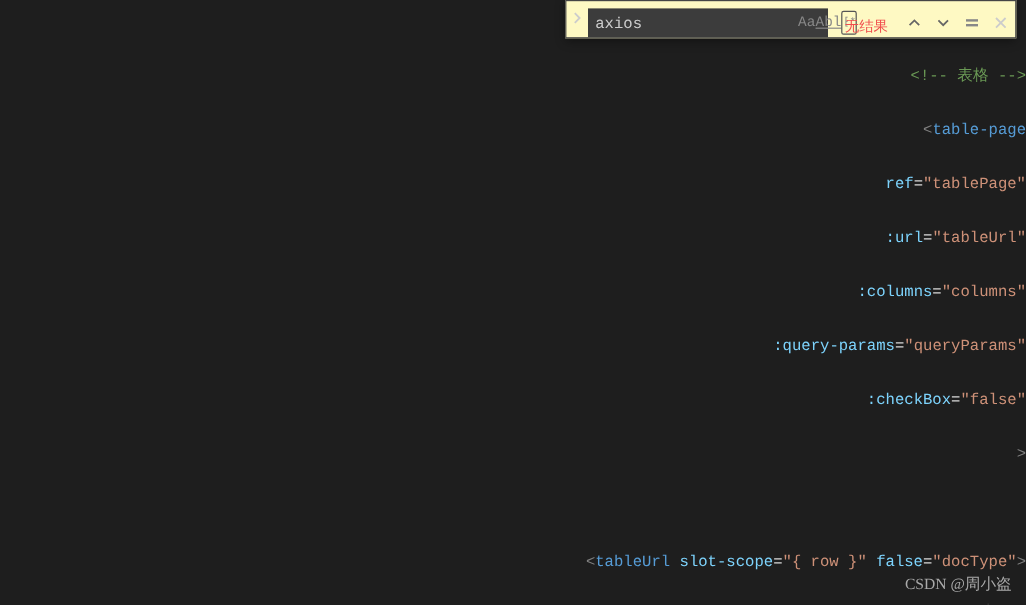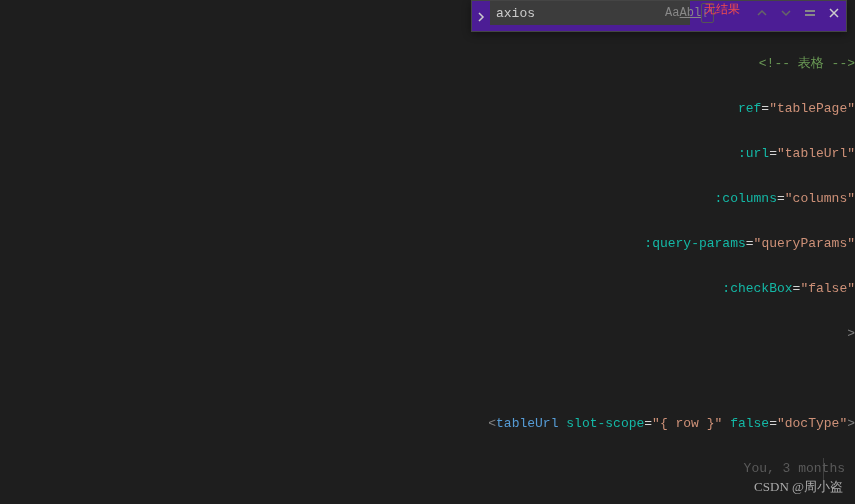--- a/index.html
+++ b/index.html
@@ -25,34 +25,34 @@
   .line { height: 22.5px; text-align: right; }
   .indent-guide {
     display: inline-block;
     border-left: 1px solid #404040;
     height: 22.5px;
     vertical-align: top;
   }
   .comment { color: #6a9955; }
   .tag-bracket { color: #808080; }
   .tag-name { color: #569cd6; }
-  .attr-name { color: #14b8a6; }
+  .attr-name { color: #7dd3fc; }
   .attr-eq { color: #d4d4d4; }
   .attr-val { color: #ce9178; }
   .blame { color: #5a5a5a; position: absolute; right: 10px; }
 
   
   .find-widget {
     position: absolute;
     top: 0;
     right: 8px;
-    background: #4c1d95;
+    background: #fef9c3;
     border: 1px solid #454545;
     display: flex;
-    align-items: flex-start;
+    align-items: flex-end;
     height: 32px;
     box-shadow: 0 2px 8px rgba(0,0,0,0.4);
     z-index: 10;
   }
   .find-toggle {
     width: 18px;
     height: 32px;
     display: flex;
     align-items: center;
     justify-content: center;
@@ -147,20 +147,21 @@
   <div class="find-nav">
     <svg width="12" height="12" viewBox="0 0 12 12">
         <path d="M2 2 L10 10 M10 2 L2 10" stroke="#ccc" stroke-width="1.5"></path>
       </svg>
   </div>
 </div>
 
 <div class="editor">
 <div class="code-area">
 <div class="line">    <span class="comment">&lt;!-- 表格 --&gt;</span></div>
+<div class="line">    <span class="tag-bracket">&lt;</span><span class="tag-name">table-page</span></div>
 <div class="line">      <span class="attr-name">ref</span><span class="attr-eq">=</span><span class="attr-val">"tablePage"</span></div>
 <div class="line">      <span class="attr-name">:url</span><span class="attr-eq">=</span><span class="attr-val">"tableUrl"</span></div>
 <div class="line">      <span class="attr-name">:columns</span><span class="attr-eq">=</span><span class="attr-val">"columns"</span></div>
 <div class="line">      <span class="attr-name">:query-params</span><span class="attr-eq">=</span><span class="attr-val">"queryParams"</span></div>
 <div class="line">      <span class="attr-name">:checkBox</span><span class="attr-eq">=</span><span class="attr-val">"false"</span></div>
 <div class="line">    <span class="tag-bracket">&gt;</span></div>
 <div class="line"></div>
 <div class="line">      <span class="tag-bracket">&lt;</span><span class="tag-name">tableUrl</span> <span class="attr-name">slot-scope</span><span class="attr-eq">=</span><span class="attr-val">"{ row }"</span> <span class="attr-name">false</span><span class="attr-eq">=</span><span class="attr-val">"docType"</span><span class="tag-bracket">&gt;</span></div>
 <div class="line">     <span class="indent-guide"></span>    <span class="blame">You, 3 months</span></div>
 

